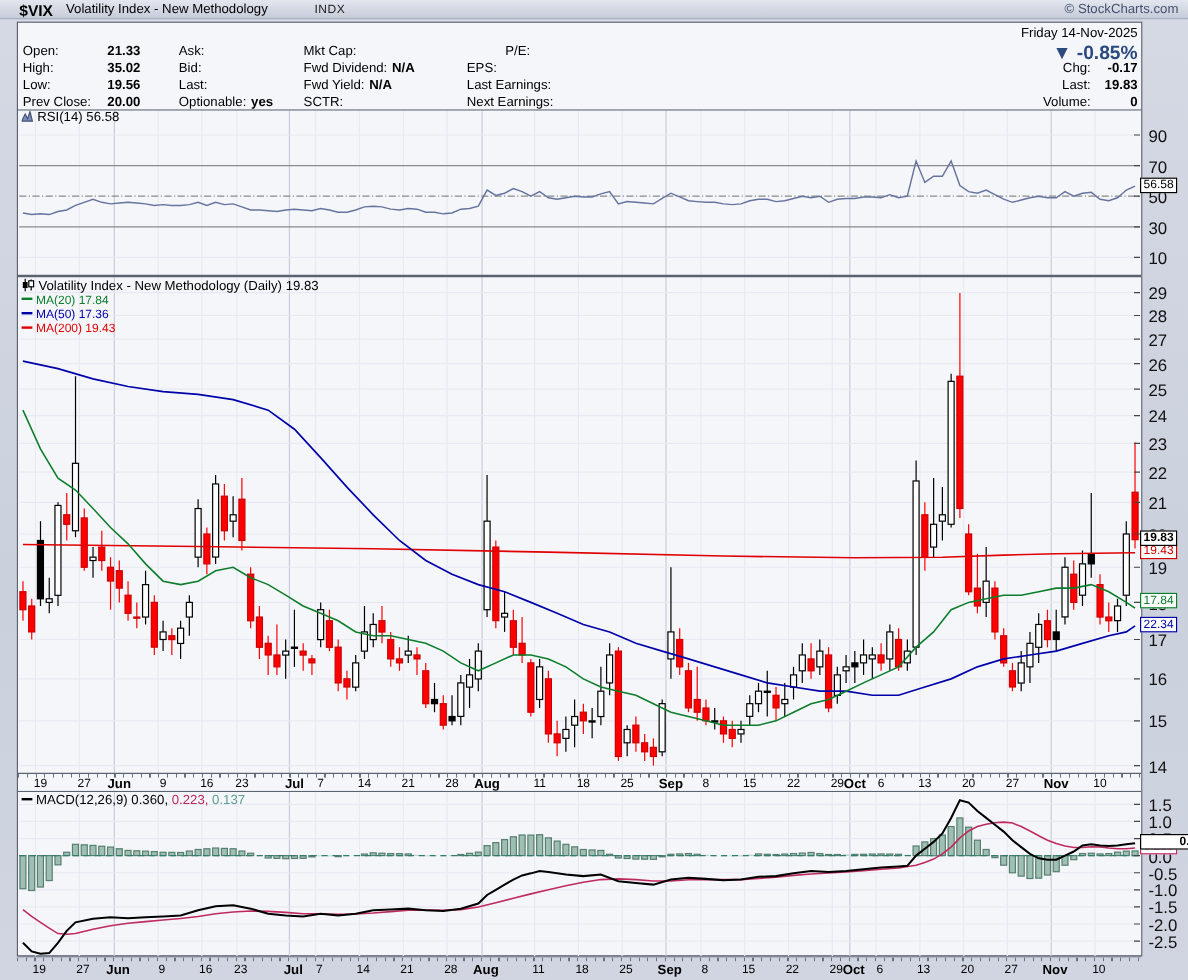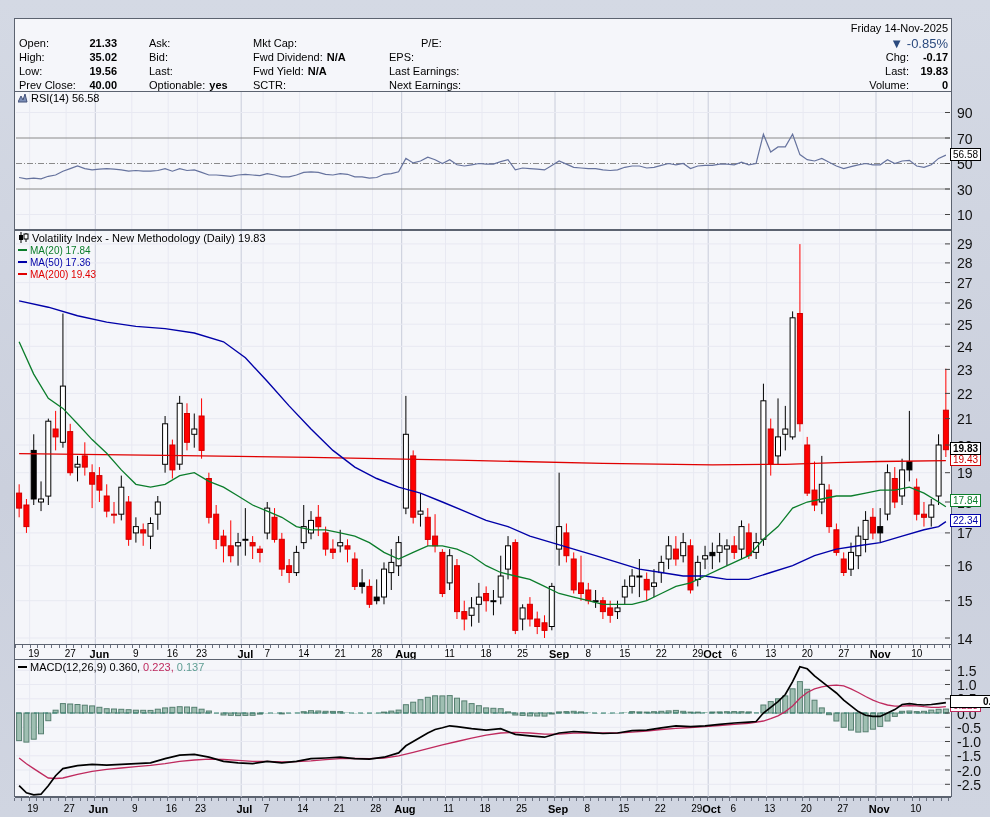--- a/index.html
+++ b/index.html
@@ -17,47 +17,53 @@
   .topstrip .copy{position:absolute;right:8px;top:2px;font-size:11px;color:#43506e;}
   .chartbox{position:absolute;left:14px;top:18px;width:938px;height:779px;
     border:1px solid #5c6370;background:#f5f6fa;box-sizing:border-box;}
   .qrow{position:absolute;height:14px;font-size:11px;color:#000;white-space:nowrap;}
   .qrow .ql{color:#000;}
   .qrow .qv{font-weight:bold;color:#000;}
   .qrow .qv.ralign{display:inline-block;width:38px;text-align:right;}
   .qrow .ql.w1{display:inline-block;width:60px;}
   .daterow{position:absolute;font-size:11px;color:#000;white-space:nowrap;text-align:right;}
   .daterow .dv{font-weight:bold;display:inline-block;min-width:36px;text-align:right;}
-  .pctrow{font-size:13px;font-weight:normal;}
+  .pctrow{font-size:16px;font-weight:bold;}
   svg.panel{position:absolute;left:0;display:block;}
   .legend{position:absolute;font-size:11px;color:#000;white-space:nowrap;z-index:5;}
   .legend .dash{display:inline-block;width:9px;height:2px;vertical-align:3px;margin-right:3px;}
   .legend.small{font-size:10px;}
   .yaxis-label{position:absolute;left:957px;font-size:14px;color:#111;white-space:nowrap;z-index:2;}
   .callout{position:absolute;left:950px;background:#fff;font-size:10px;line-height:11px;
     padding:0 2px;border:1px solid #000;white-space:nowrap;z-index:6;}
   .xstrip{position:absolute;left:0;width:936px;height:14px;font-size:10px;color:#000;}
   .xstrip .xl{position:absolute;top:1px;transform:translateX(-50%);white-space:nowrap;}
   .xstrip .xl.m{font-weight:bold;font-size:11px;}
   .ticksrow{position:absolute;height:3px;
     background:repeating-linear-gradient(90deg,#6a7080 0 1px,rgba(0,0,0,0) 1px 7.297px);}
   .icon-inline{display:inline-block;vertical-align:-1px;margin-right:3px;}
 </style>
 </head>
 <body>
 
 <div class="stage">
 
+  <div class="topstrip">
+    <span class="sym">$VIX</span>
+    <span class="ttl">Volatility Index - New Methodology</span>
+    <span class="exch">INDX</span>
+    <span class="copy">© StockCharts.com</span>
+  </div>
 
   <div class="chartbox">
     <div id="quotearea" style="position:absolute;left:0;top:0;width:936px;height:72px;">
         <div class="qrow" style="left: 4px; top: 18px;"><span class="ql w1">Open:</span><span class="qv ralign">21.33</span></div>
         <div class="qrow" style="left: 4px; top: 32px;"><span class="ql w1">High:</span><span class="qv ralign">35.02</span></div>
         <div class="qrow" style="left: 4px; top: 46px;"><span class="ql w1">Low:</span><span class="qv ralign">19.56</span></div>
-        <div class="qrow" style="left: 4px; top: 60px;"><span class="ql w1">Prev Close:</span><span class="qv ralign">40.00</span></div>
+        <div class="qrow" style="left: 4px; top: 60px;"><span class="ql w1">Prev Close:</span><span class="qv ralign">20.00</span></div>
         <div class="qrow" style="left: 134px; top: 18px;"><span class="ql">Ask:</span><span class="qv" style="margin-left: 4px;"></span></div>
         <div class="qrow" style="left: 134px; top: 32px;"><span class="ql">Bid:</span><span class="qv" style="margin-left: 4px;"></span></div>
         <div class="qrow" style="left: 134px; top: 46px;"><span class="ql">Last:</span><span class="qv" style="margin-left: 4px;"></span></div>
         <div class="qrow" style="left: 134px; top: 60px;"><span class="ql">Optionable:</span><span class="qv" style="margin-left: 4px;">yes</span></div>
         <div class="qrow" style="left: 238px; top: 18px;"><span class="ql">Mkt Cap:</span><span class="qv" style="margin-left: 4px;"></span></div>
         <div class="qrow" style="left: 238px; top: 32px;"><span class="ql">Fwd Dividend:</span><span class="qv" style="margin-left: 4px;">N/A</span></div>
         <div class="qrow" style="left: 238px; top: 46px;"><span class="ql">Fwd Yield:</span><span class="qv" style="margin-left: 4px;">N/A</span></div>
         <div class="qrow" style="left: 238px; top: 60px;"><span class="ql">SCTR:</span><span class="qv" style="margin-left: 4px;"></span></div>
         <div class="qrow" style="left: 374px; top: 18px; padding-left: 32px;"><span class="ql">P/E:</span><span class="qv" style="margin-left: 4px;"></span></div>
         <div class="qrow" style="left: 374px; top: 32px;"><span class="ql">EPS:</span><span class="qv" style="margin-left: 4px;"></span></div>

